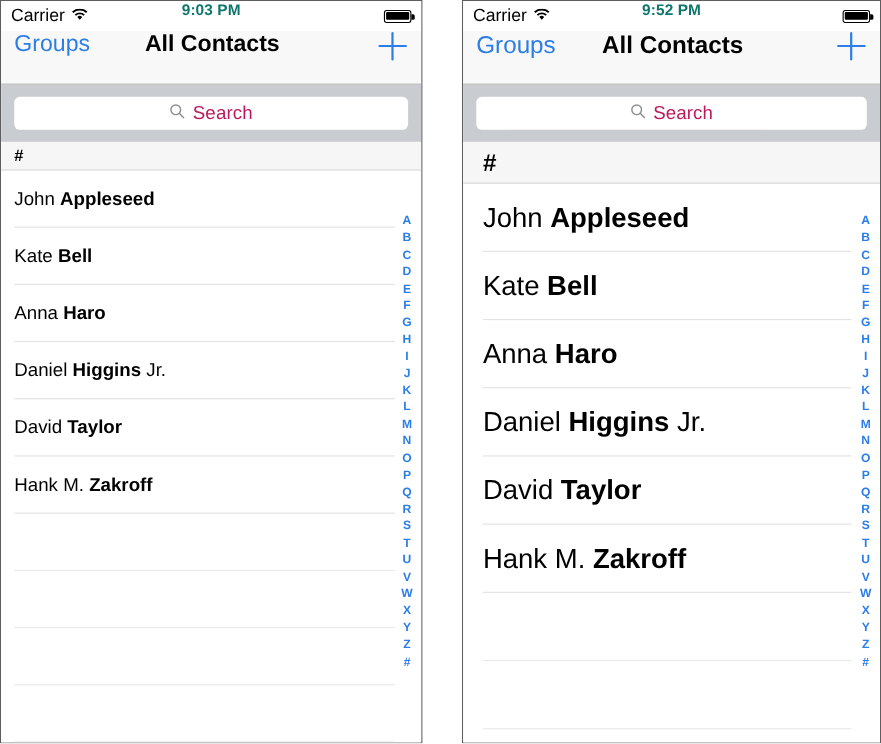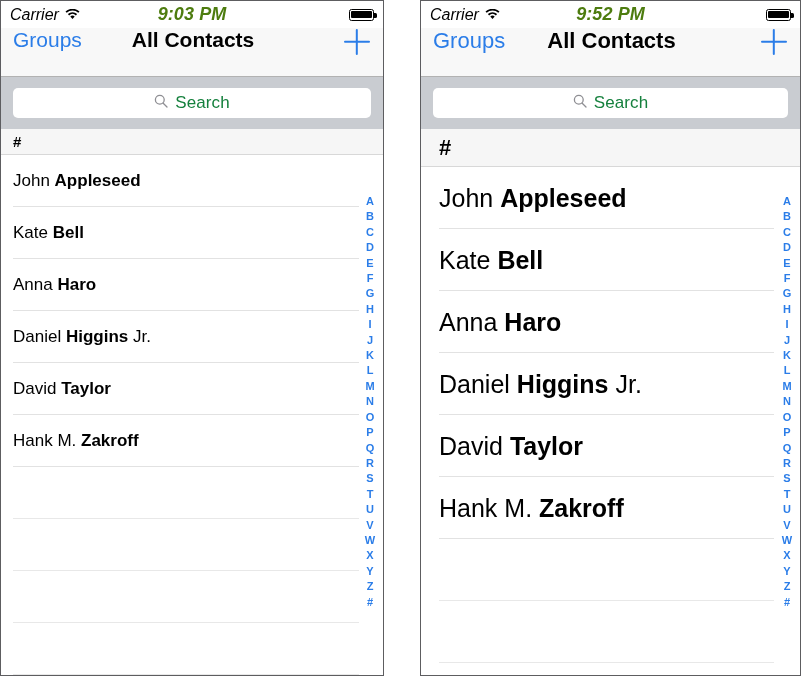--- a/index.html
+++ b/index.html
@@ -28,38 +28,36 @@
     display: flex;
     flex-direction: column;
   }
   #phone-left  { left: 0;   width: 384px; height: 676px; }
   #phone-right { left: 420px; width: 381px; height: 676px; }
 
   
   .statusbar {
     position: relative;
     display: flex;
-    align-items: center;
     background: #ffffff;
     box-sizing: border-box;
     flex: 0 0 auto;
-    font-style: italic;
   }
   #phone-left  .statusbar { height: 27px; padding: 0 9px; }
   #phone-right .statusbar { height: 27px; padding: 0 9px; }
 
   .sb-left { display: flex; align-items: center; gap: 6px; }
   .wifi-icon { display: block; }
   .sb-time {
     position: absolute;
     left: 0; right: 0;
     text-align: center;
-    font-size: 18px;
+    font-size: 14px;
     font-weight: bold;
-    color: #4d7c0f;
+    color: #0f766e;
     letter-spacing: .1px;
     pointer-events: none;
   }
   .sb-right {
     margin-left: auto;
     display: flex;
     align-items: center;
   }
   .battery {
     position: relative;
@@ -153,21 +151,21 @@
     justify-content: center;
     gap: 7px;
     box-sizing: border-box;
     cursor: text;
   }
   #phone-left  .search-field { height: 30px; }
   #phone-right .search-field { height: 30px; }
 
   .search-icon { display: block; flex: 0 0 auto; }
   .search-placeholder {
-    color: #15803d;
+    color: #be185d;
     font-size: 17px;
     letter-spacing: .1px;
   }
 
   
   .listwrap {
     position: relative;
     flex: 1 1 auto;
     background: #ffffff;
     overflow: hidden;

